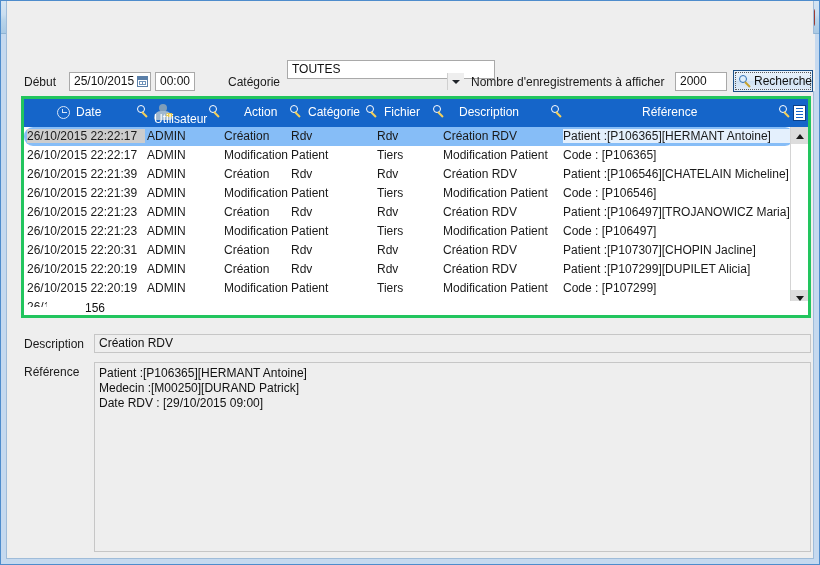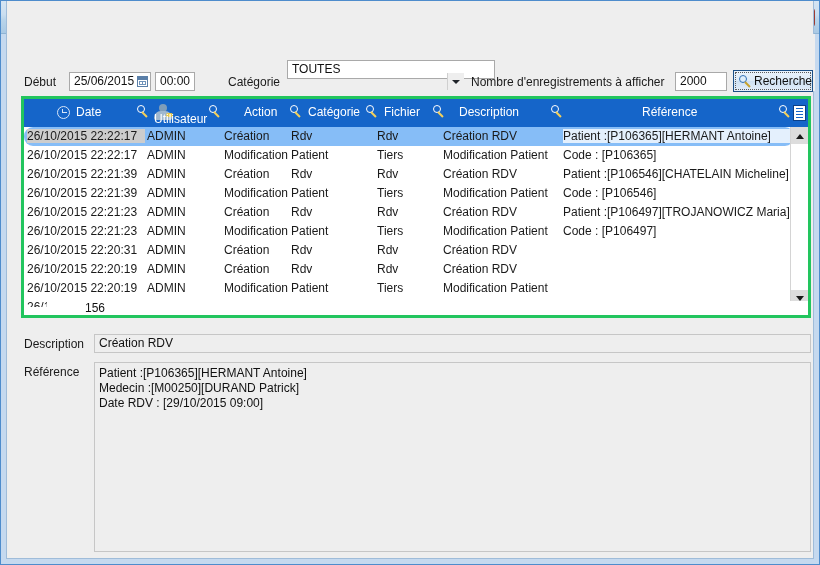--- a/index.html
+++ b/index.html
@@ -477,21 +477,21 @@
     <div class="win-btn" id="btn-close">
       <span class="glyph-close">X</span>
     </div>
   </div>
 
   <div id="window-inner">
 
     <div id="filters">
 
       <div class="lbl" id="lbl-debut">Début</div>
-      <div class="txtbox ro" id="fld-debut">25/06/2015</div>
+      <div class="txtbox ro" id="fld-debut">25/10/2015</div>
       <span class="cal-ico" id="cal1"></span>
       <div class="txtbox ro" id="fld-debut-h">00:00</div>
 
       <div class="lbl" id="lbl-fin">Fin</div>
       <div class="txtbox ro" id="fld-fin">26/10/2015</div>
       <span class="cal-ico" id="cal2"></span>
       <div class="txtbox ro" id="fld-fin-h">23:59</div>
 
       <div class="lbl" id="lbl-cat">Catégorie</div>
       <div class="txtbox" id="fld-cat">TOUTES</div>
@@ -622,36 +622,39 @@
             <span class="cell c-desc">Modification Patient</span>
             <span class="cell c-ref">Code : [P106497]</span>
           </div>
           <div class="row">
             <span class="cell c-date">26/10/2015 22:20:31</span>
             <span class="cell c-user">ADMIN</span>
             <span class="cell c-act">Création</span>
             <span class="cell c-cat">Rdv</span>
             <span class="cell c-fic">Rdv</span>
             <span class="cell c-desc">Création RDV</span>
+            <span class="cell c-ref">Patient :[P107307][CHOPIN Jacline]</span>
           </div>
           <div class="row">
             <span class="cell c-date">26/10/2015 22:20:19</span>
             <span class="cell c-user">ADMIN</span>
             <span class="cell c-act">Création</span>
             <span class="cell c-cat">Rdv</span>
             <span class="cell c-fic">Rdv</span>
             <span class="cell c-desc">Création RDV</span>
+            <span class="cell c-ref">Patient :[P107299][DUPILET Alicia]</span>
           </div>
           <div class="row">
             <span class="cell c-date">26/10/2015 22:20:19</span>
             <span class="cell c-user">ADMIN</span>
             <span class="cell c-act">Modification</span>
             <span class="cell c-cat">Patient</span>
             <span class="cell c-fic">Tiers</span>
             <span class="cell c-desc">Modification Patient</span>
+            <span class="cell c-ref">Code : [P107299]</span>
           </div>
           <div class="row">
             <span class="cell c-date">26/10/2015 22:20:01</span>
             <span class="cell c-user">ADMIN</span>
             <span class="cell c-act">Création</span>
             <span class="cell c-cat">Rdv</span>
             <span class="cell c-fic">Rdv</span>
             <span class="cell c-desc">Création RDV</span>
             <span class="cell c-ref">Patient :[P106402][ANTONINI Daniela]</span>
           </div>

